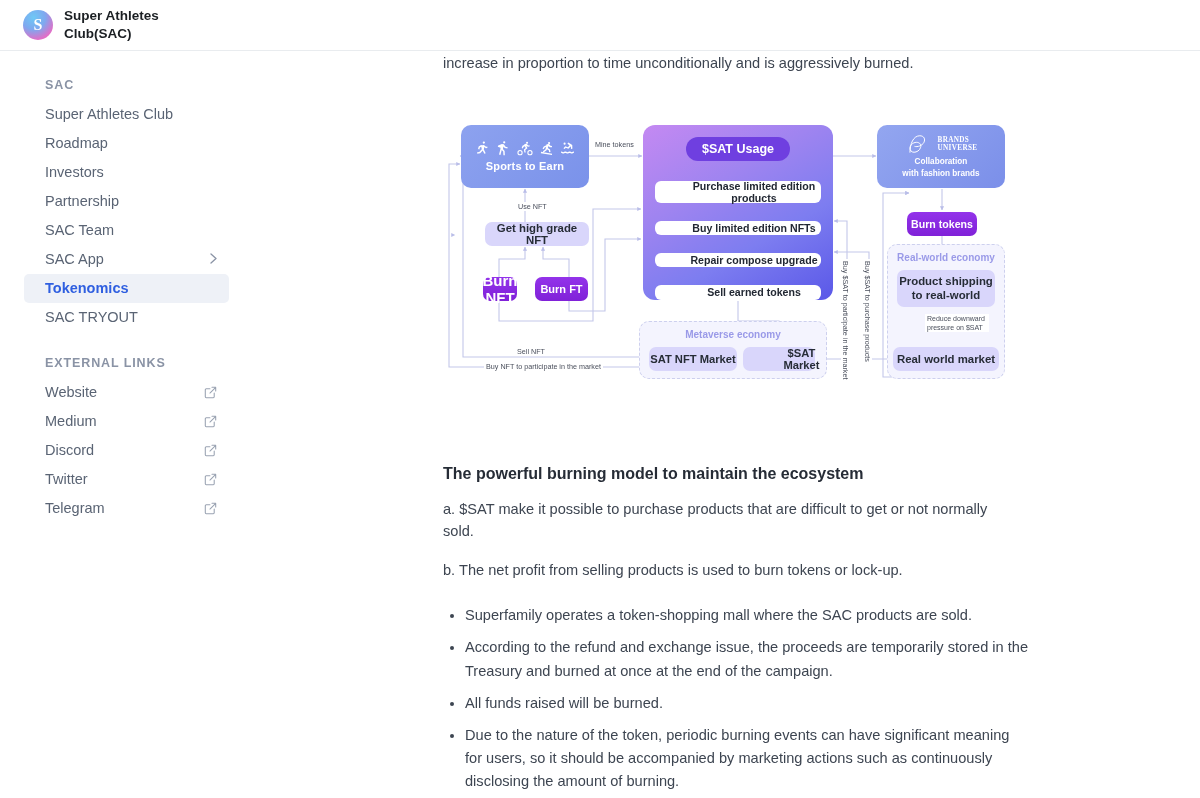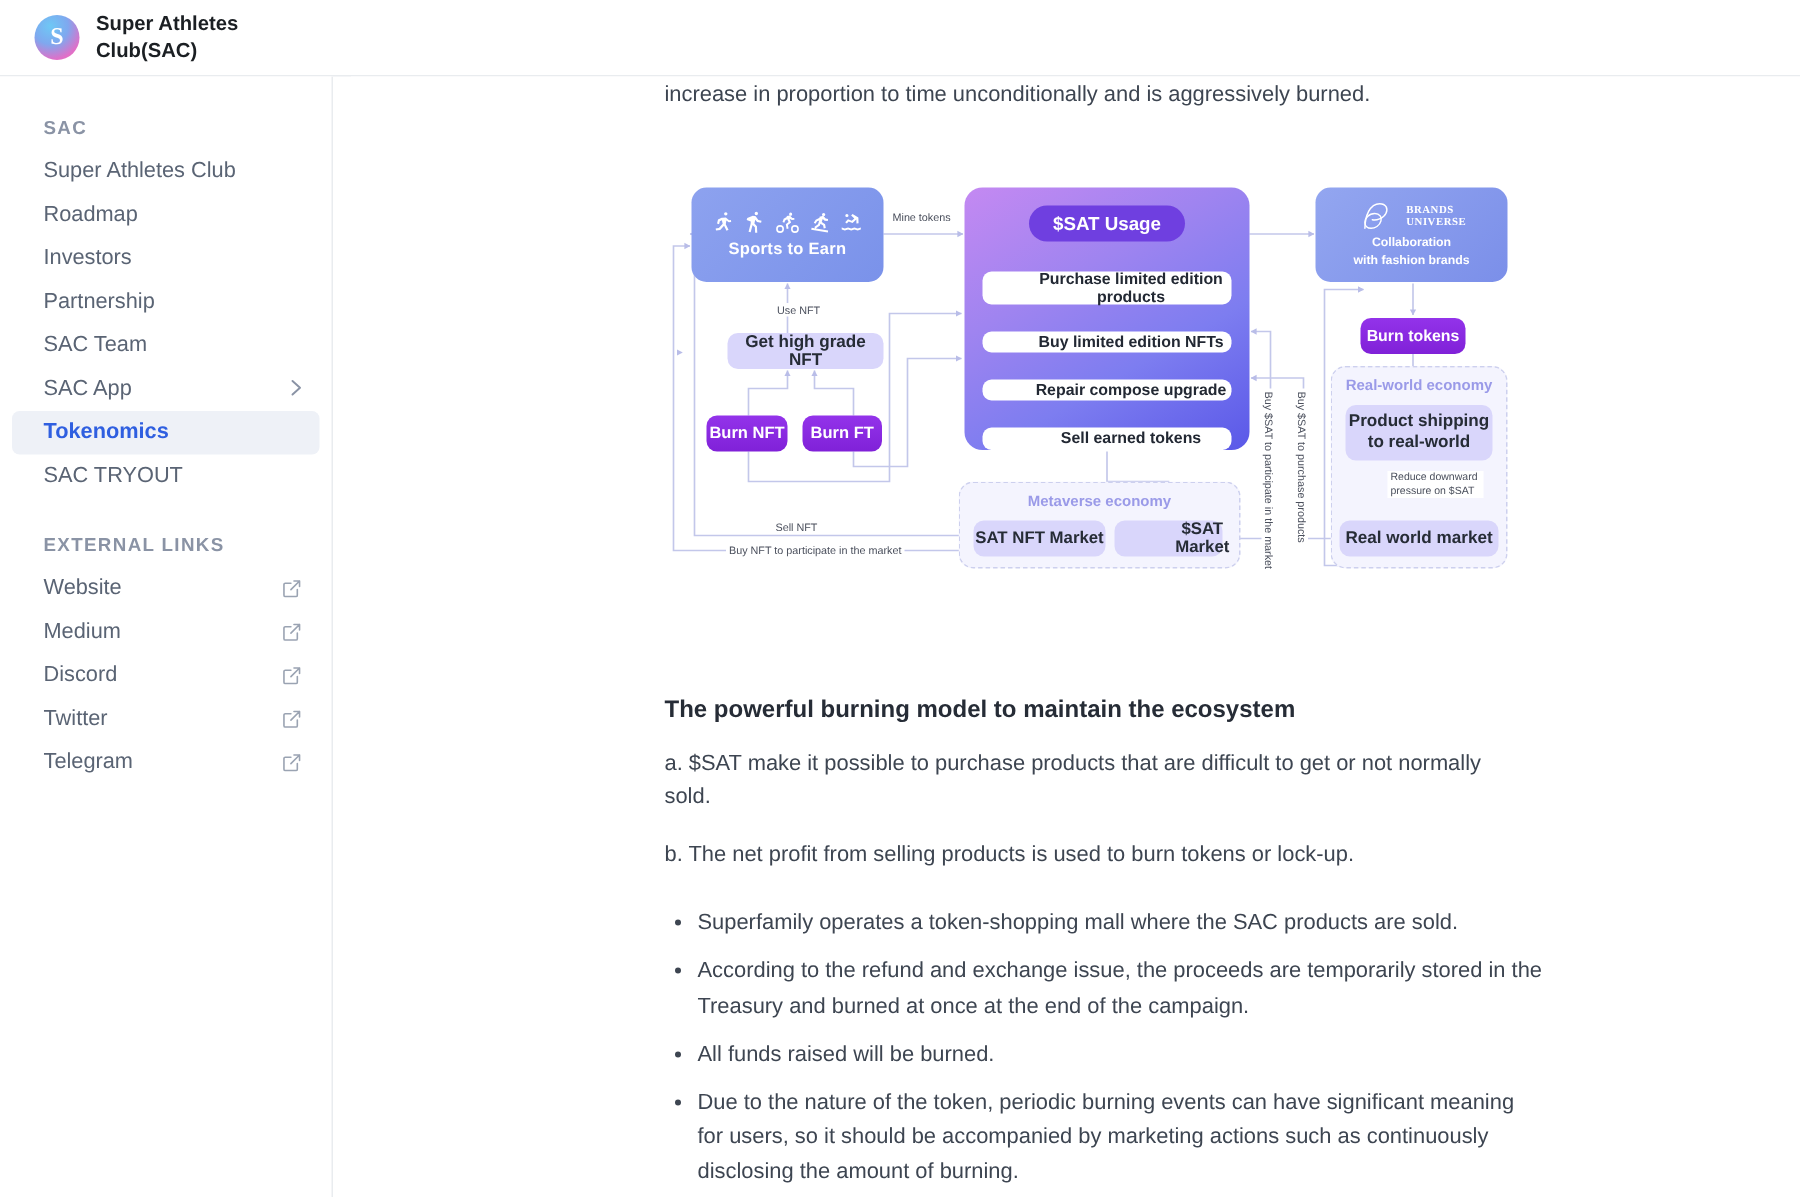--- a/index.html
+++ b/index.html
@@ -28,21 +28,21 @@
     font-family: "Liberation Serif", serif;
     flex: 0 0 auto;
   }
   .brand-title {
     font-size: 13.5px; font-weight: bold; color: #1b1f23;
     line-height: 1.32; max-width: 130px;
   }
 
   
   .sidebar {
-    position: absolute; top: 51px; left: 0;
+    position: absolute; top: 51px; left: 16px;
     width: 222px; height: 747px;
     background: #ffffff;
     border-right: 1px solid #e9ecef;
     padding-top: 27px;
     overflow: hidden;
   }
   .nav-section-title {
     font-size: 12.5px; font-weight: bold; letter-spacing: 0.9px;
     color: #8a93a5; padding: 0 0 8px 29px;
   }
@@ -122,23 +122,23 @@
   .brands-logo-row { display: flex; align-items: center; gap: 5px; font-family: Liberation Serif, serif; }
   .brands-txt { font-size: 7.2px; font-weight: bold; line-height: 1.15; letter-spacing: .35px; text-align: left; }
   .brands-cap { font-size: 8.2px; font-weight: bold; line-height: 1.25; }
 
   .n-nft {
     left: 42px; top: 113px; width: 104px; height: 24px;
     background: #d9d6fb; color: #262c36; font-size: 11.4px; font-weight: bold;
     border-radius: 7px;
   }
   .n-burnnft {
-    left: 28px; top: 168px; width: 54px; height: 24px;
+    left: 40px; top: 168px; width: 34px; height: 24px;
     background: #8a2be2; background: linear-gradient(180deg,#9333ea,#8021d8);
-    color: #fff; font-size: 11px; font-weight: bold; border-radius: 7px;
+    color: #fff; font-size: 15px; font-weight: bold; border-radius: 7px;
   }
   .n-burnft {
     left: 92px; top: 168px; width: 53px; height: 24px;
     background: linear-gradient(180deg,#9333ea,#8021d8);
     color: #fff; font-size: 11px; font-weight: bold; border-radius: 7px;
   }
   .n-burntokens {
     left: 464px; top: 103px; width: 70px; height: 24px;
     background: linear-gradient(180deg,#9333ea,#8021d8);
     color: #fff; font-size: 10.6px; font-weight: bold; border-radius: 7px;

